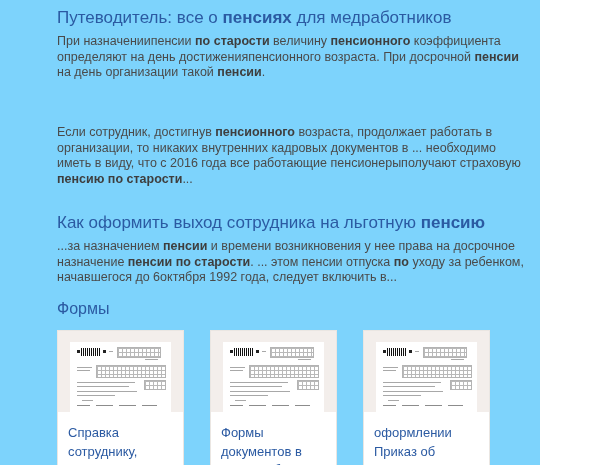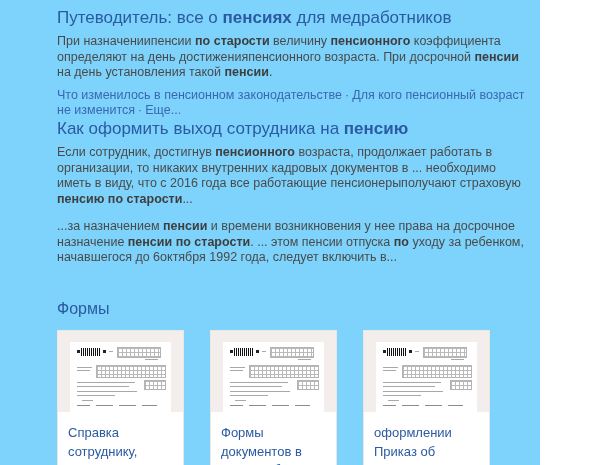--- a/index.html
+++ b/index.html
@@ -28,32 +28,29 @@
   .doc .ln2{height:1px;background:#8c8c8c;}
   .caption{padding:12px 10px 14px;font-size:13px;line-height:18.5px;color:#2b5aa2;}
 </style>
 </head>
 <body>
 
 <div class="page">
 
   <div class="result" style="top:8px">
     <a class="rtitle"><span>Путеводитель: все о </span><b>пенсиях</b><span> для медработников</span></a>
-    <p class="snippet"><span>При назначениипенсии </span><b>по старости</b><span> величину </span><b>пенсионного</b><span> коэффициента определяют на день достиженияпенсионного возраста. При досрочной </span><b>пенсии</b><span> на день установления такой </span><b>пенсии</b><span>.</span></p>
-    <p class="rlinks">
-      <a>Что изменилось в пенсионном законодательстве</a><span class="sep">·</span><a>Для кого пенсионный возраст не изменится</a><span class="sep">·</span><a>Еще...</a>
-    </p>
+    <p class="snippet"><span>При назначениипенсии </span><b>по старости</b><span> величину </span><b>пенсионного</b><span> коэффициента определяют на день достиженияпенсионного возраста. При досрочной </span><b>пенсии</b><span> на день организации такой </span><b>пенсии</b><span>.</span></p>
   </div>
 
   <div class="result" style="top:119px">
-    <a class="rtitle"><span>Как оформить выход сотрудника на </span><b>пенсию</b></a>
     <p class="snippet"><span>Если сотрудник, достигнув </span><b>пенсионного</b><span> возраста, продолжает работать в организации, то никаких внутренних кадровых документов в ... необходимо иметь в виду, что с 2016 года все работающие пенсионерыполучают страховую </span><b>пенсию по старости</b><span>...</span></p>
   </div>
 
   <div class="result" style="top:213px">
+    <a class="rtitle"><span>Как оформить выход сотрудника на льготную </span><b>пенсию</b></a>
     <p class="snippet"><span>...за назначением </span><b>пенсии</b><span> и времени возникновения у нее права на досрочное назначение </span><b>пенсии по старости</b><span>. ... этом пенсии отпуска </span><b>по</b><span> уходу за ребенком, начавшегося до 6октября 1992 года, следует включить в...</span></p>
   </div>
 
   <div class="forms-heading">Формы</div>
 
   <div class="cards">
 
     <div class="card">
       <div class="thumb">
         <div class="doc">

